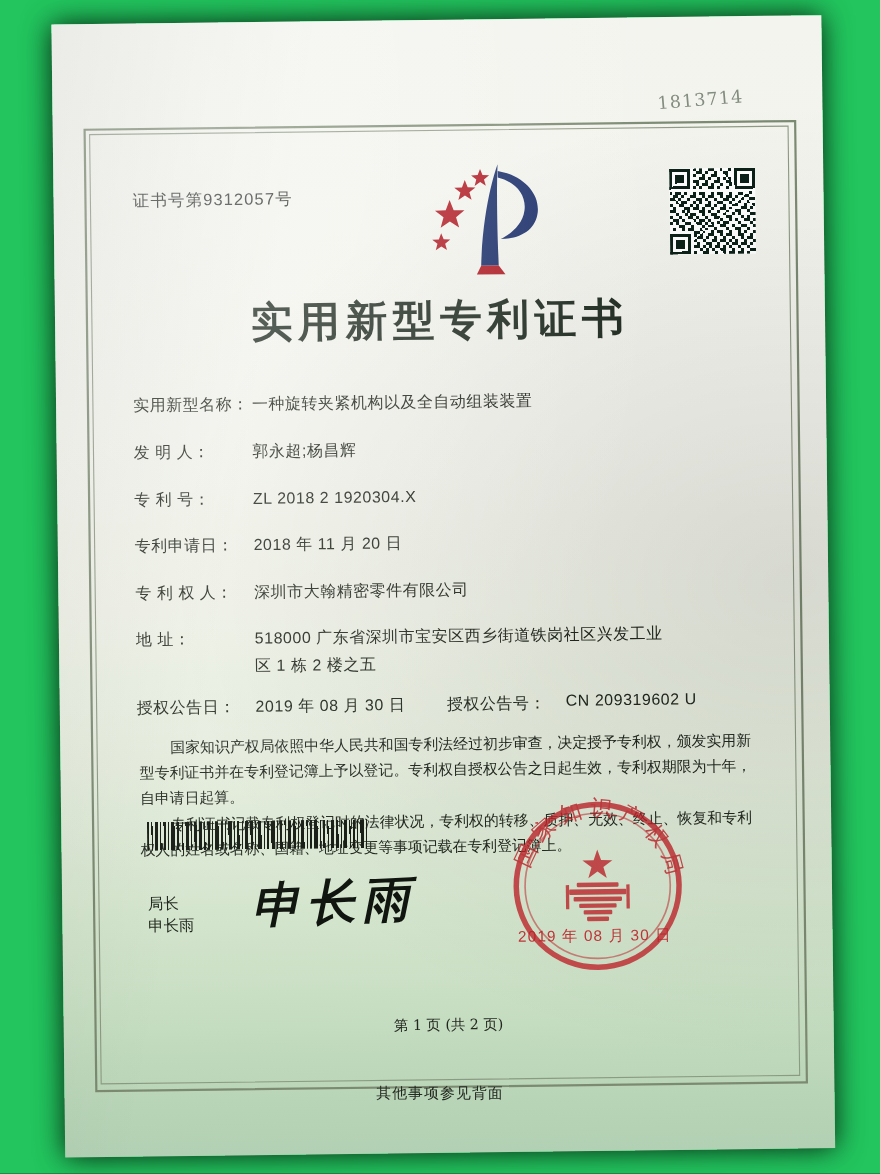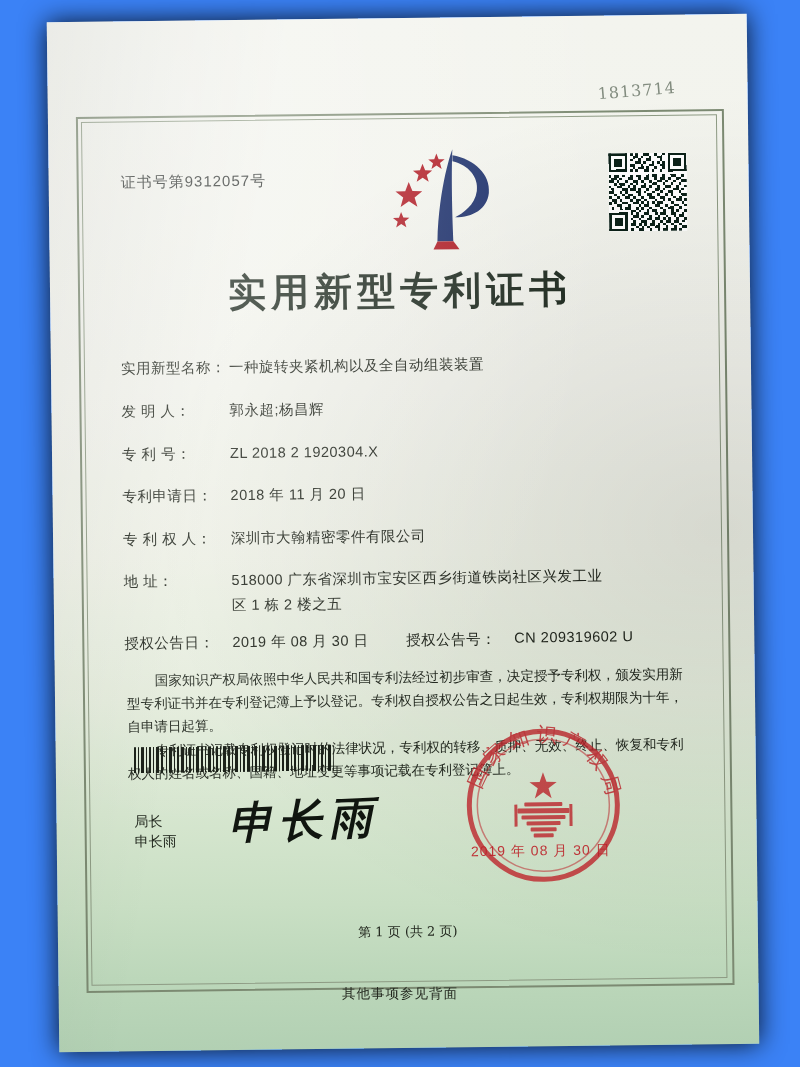--- a/index.html
+++ b/index.html
@@ -13,21 +13,21 @@
     overflow: hidden;
     font-family: "Liberation Sans", sans-serif;
   }
 
   
   #photo {
     position: absolute;
     left: 0; top: 0;
     width: 800px;
     height: 1067px;
-    background: #3b82f6;
+    background: #22c55e;
   }
 
   
   #sheet {
     position: absolute;
     left: 53px;
     top: 18px;
     width: 700px;
     height: 1030px;
     transform: rotate(-0.7deg);

